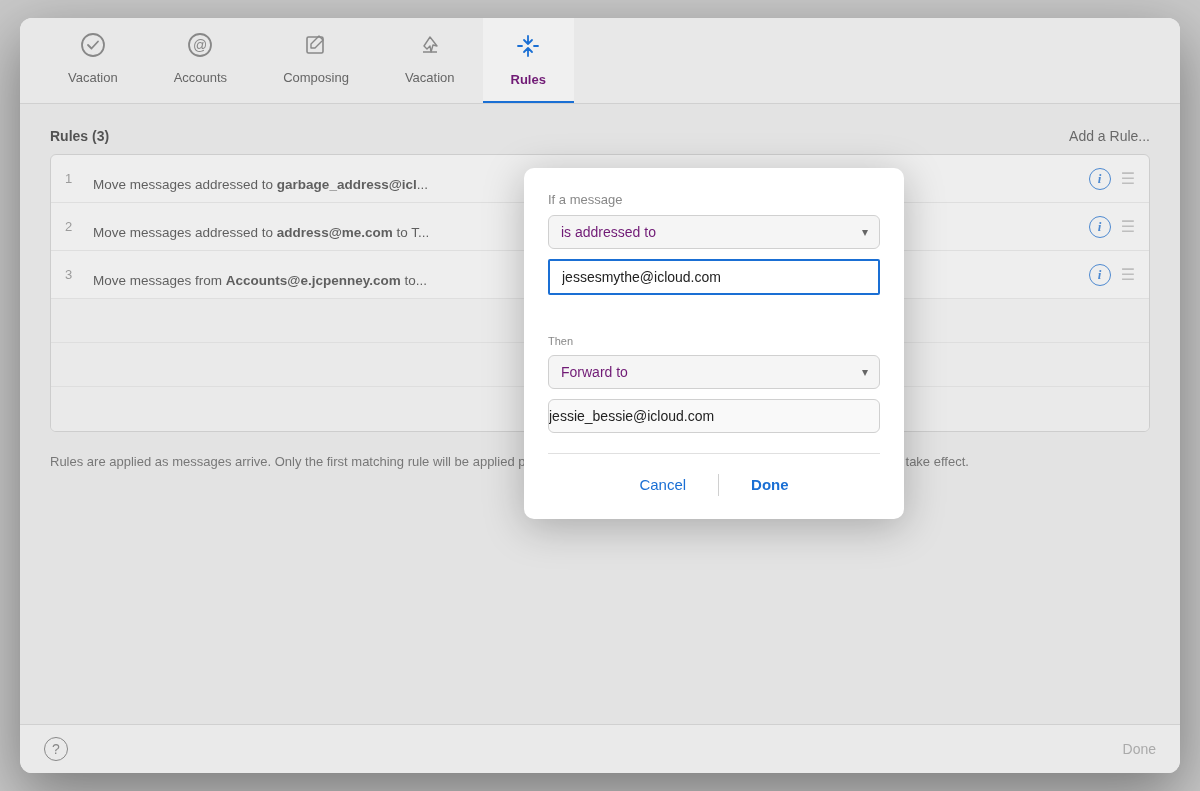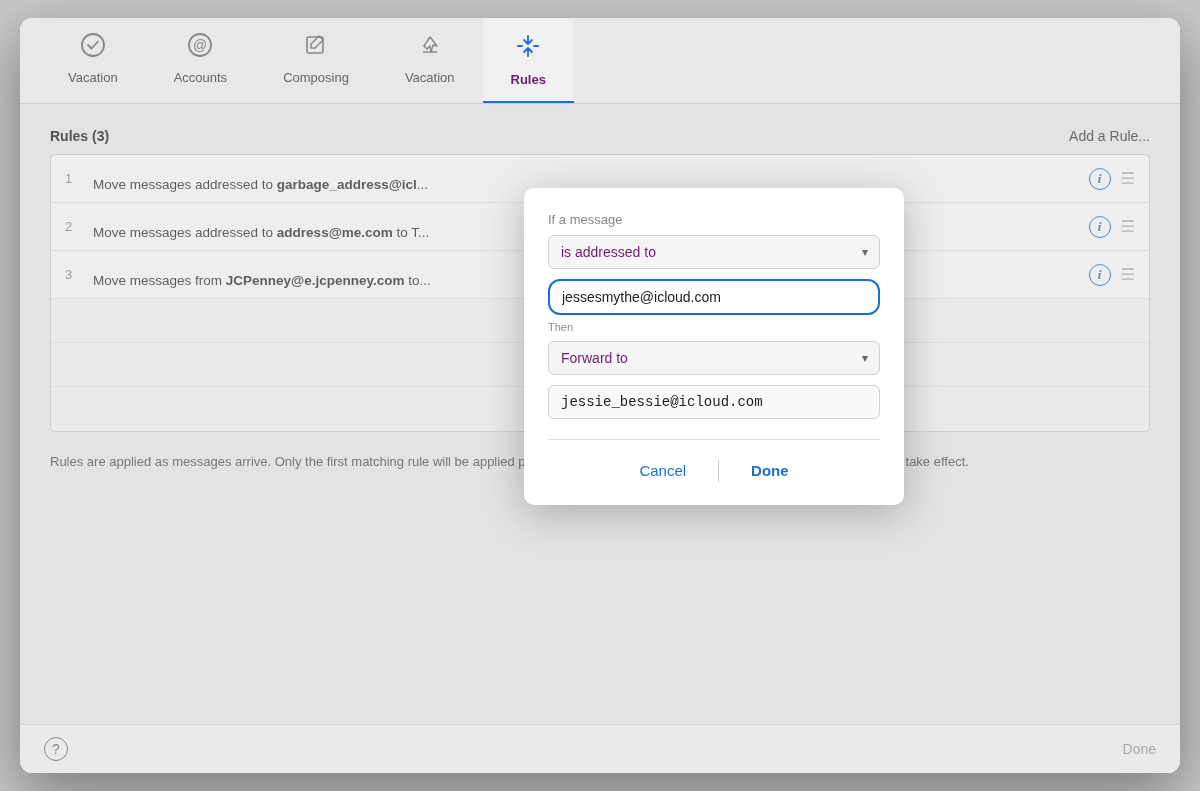--- a/index.html
+++ b/index.html
@@ -182,21 +182,21 @@
     .overlay {
       position: absolute;
       top: 0; left: 0; right: 0; bottom: 0;
       background: rgba(200,200,200,0.3);
       z-index: 10;
     }
 
     
     .modal {
       position: absolute;
-      top: 84px;
+      top: 64px;
       left: 50%;
       transform: translateX(-20%);
       width: 380px;
       background: #fff;
       border-radius: 10px;
       box-shadow: 0 8px 40px rgba(0,0,0,0.25);
       padding: 24px 24px 20px;
       z-index: 20;
     }
     .modal-section-label {
@@ -226,44 +226,43 @@
       top: 50%;
       transform: translateY(-50%);
       color: #666;
       font-size: 12px;
       pointer-events: none;
     }
     .modal-input {
       width: 100%;
       padding: 8px 12px;
       border: 2px solid #1a6fd4;
-      border-radius: 12px;
+      border-radius: 2px;
       background: #fff;
       font-size: 14px;
       color: #222;
       outline: none;
-      margin-bottom: 0;
+      margin-bottom: 34px;
     }
     .then-label {
       font-size: 11px;
       color: #888;
       margin-bottom: 8px;
       margin-top: 6px;
     }
     .modal-input-plain {
       width: 100%;
-      padding: 8px 12px;
+      padding: 8px 0;
       border: 1px solid #d0d0d0;
       border-radius: 6px;
       background: #f9f9f9;
       font-size: 14px;
       color: #222;
       outline: none;
       margin-bottom: 20px;
-      font-family: Liberation Mono, monospace;
     }
     .modal-buttons {
       display: flex;
       justify-content: center;
       align-items: center;
       gap: 0;
       border-top: 1px solid #e0e0e0;
       padding-top: 16px;
     }
     .modal-cancel {
@@ -369,21 +368,21 @@
           Move messages addressed to <strong>address@me.com</strong> to T...
         </span>
         <div class="rule-actions">
           <div class="info-btn">i</div>
           <span class="drag-handle">☰</span>
         </div>
       </div>
       <div class="rule-row">
         <span class="rule-num">3</span>
         <span class="rule-text">
-          Move messages from <strong>JCPenney@e.jcpenney.com</strong> to...
+          Move messages from <strong>Accounts@e.jcpenney.com</strong> to...
         </span>
         <div class="rule-actions">
           <div class="info-btn">i</div>
           <span class="drag-handle">☰</span>
         </div>
       </div>
       <div class="rule-row empty"></div>
       <div class="rule-row empty"></div>
       <div class="rule-row empty" style="border-bottom:none;"></div>
     </div>

